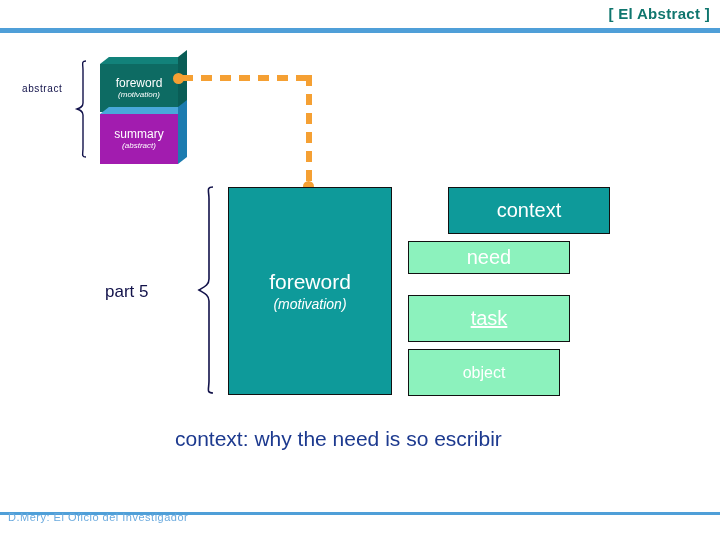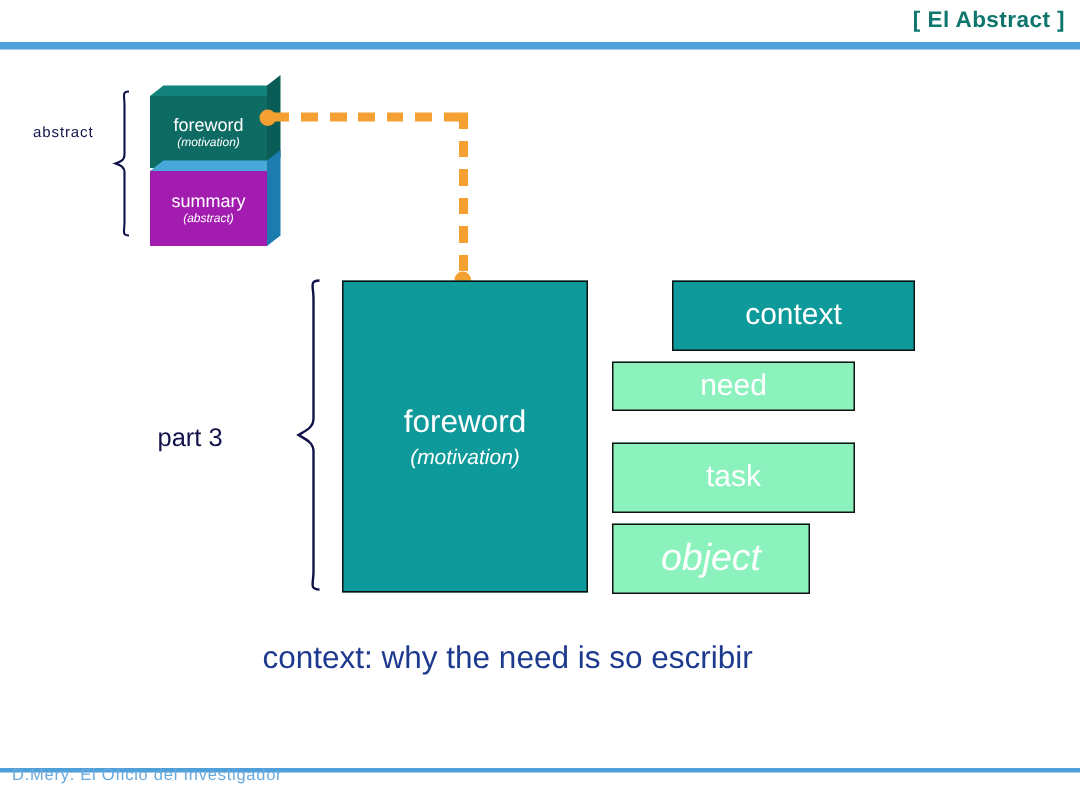--- a/index.html
+++ b/index.html
@@ -262,29 +262,29 @@
     background: #8cf2bd;
     font-size: 20px;
   }
   #box-task {
     left: 408px;
     top: 295px;
     width: 162px;
     height: 47px;
     background: #8cf2bd;
     font-size: 20px;
+    text-decoration: underline;
   }
   #box-object {
     left: 408px;
     top: 349px;
-    width: 132px;
+    width: 152px;
     height: 47px;
     background: #8cf2bd;
-    font-size: 25px;
-    font-style: italic;
+    font-size: 16px;
   }
 
   
   .caption {
     position: absolute;
     left: 175px;
     top: 427px;
     font-size: 21px;
     color: #1d3a8f;
     white-space: nowrap;
@@ -320,21 +320,21 @@
       <div class="t-main-sm">summary</div>
       <div class="t-sub-sm">(abstract)</div>
     </div>
   </div>
 
   <div class="dash-h"></div>
   <div class="dash-v"></div>
   <div class="dot" id="dot-top"></div>
   <div class="dot" id="dot-bottom"></div>
 
-  <div class="lbl-part1">part 3</div>
+  <div class="lbl-part1">part 5</div>
 
   <svg class="brace-big" viewBox="0 0 20 210">
     <path d="M17 2 C10 2 13 6 13 14 L13 94 C13 100 8 102 3 105 C8 108 13 110 13 116 L13 196 C13 204 10 208 17 208" fill="none" stroke="#12124a" stroke-width="1.6"></path>
   </svg>
 
   <div class="flatbox" id="box-foreword-big">
     <div class="t-main">foreword</div>
     <div class="t-sub">(motivation)</div>
   </div>
 

